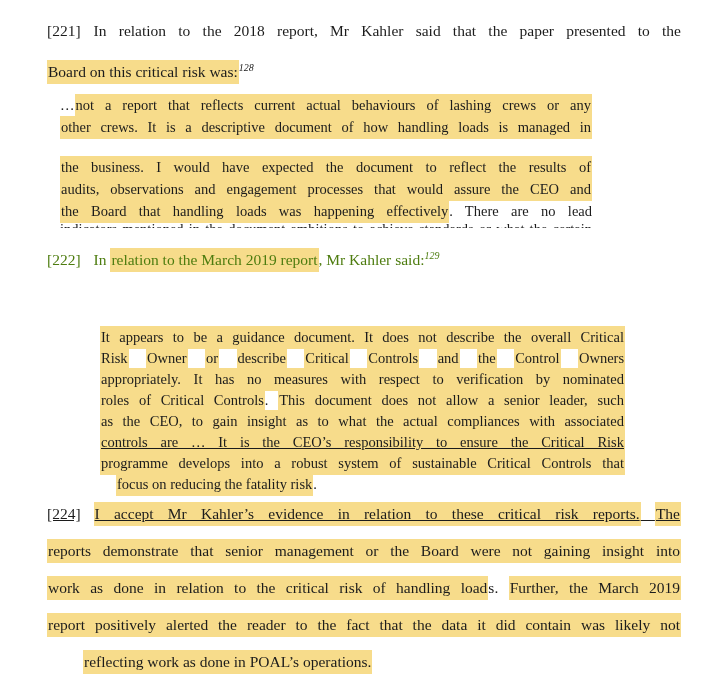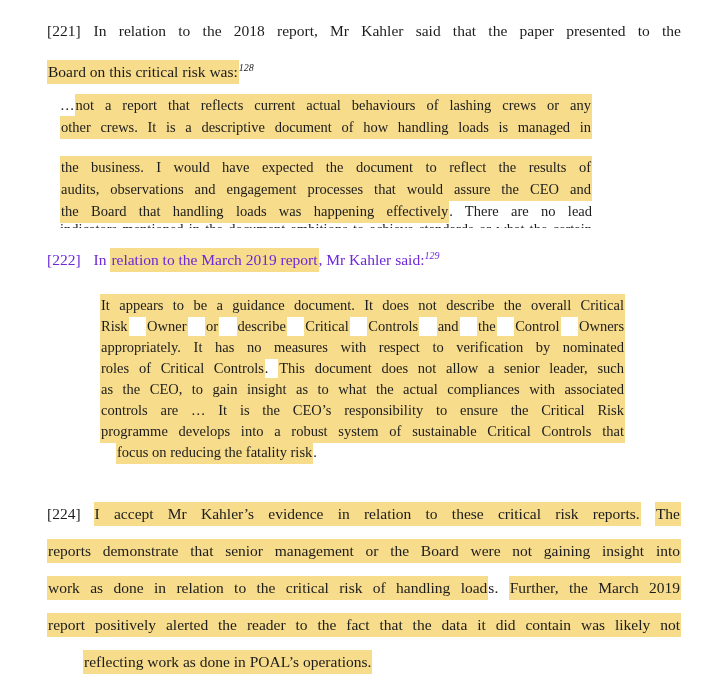--- a/index.html
+++ b/index.html
@@ -35,33 +35,33 @@
     </div>
     <div class="block quote" style="left: 60px; top: 94px; width: 532px; font-size: 14.5px; color: rgb(28, 28, 28);">
       <div class="line just" style="height: 22px; line-height: 22px;"><span class="plain">…</span><span class="hl">not a report that reflects current actual behaviours of lashing crews or any</span></div>
       <div class="line just" style="height: 22px; line-height: 22px;"><span class="hl">other crews. It is a descriptive document of how handling loads is managed in</span></div>
       <div class="spacer-row" style="height: 6px;"></div>
       <div class="line just" style="height: 22px; line-height: 22px; margin-top: 12px;"><span class="hl">the business. I would have expected the document to reflect the results of</span></div>
       <div class="line just" style="height: 22px; line-height: 22px;"><span class="hl">audits, observations and engagement processes that would assure the CEO and</span></div>
       <div class="line just" style="height: 22px; line-height: 22px;"><span class="hl">the Board that handling loads was happening effectively</span><span class="plain">. There are no lead</span></div>
       <div class="line just clipped" style="height: 6px; line-height: 22px;"><span class="plain">indicators mentioned in the document ambitions to achieve standards or what the certain</span></div>
     </div>
-    <div class="block body" style="left: 47px; top: 245px; width: 634px; font-size: 15.5px; color: #6d28d9;">
+    <div class="block body" style="left: 47px; top: 245px; width: 634px; font-size: 15.5px; color: #4d7c0f;">
       <div class="line left-align" style="height: 37px; line-height: 22px;"><span class="plain">[222]</span><span class="gap" style="width: 13px;"></span><span class="plain">In </span><span class="hl">relation to the March 2019 report</span><span class="plain">, Mr Kahler said:</span><span class="sup">129</span></div>
     </div>
     <div class="block quote" style="left: 100px; top: 295px; width: 525px; font-size: 14.5px; color: rgb(28, 28, 28);">
-      <div class="line just" style="height: 21px; line-height: 21px;"><span class="hl">It appears to be a guidance document. It does not describe the overall Critical</span></div>
+      <div class="line just" style="height: 21px; line-height: 21px; margin-top: 32px;"><span class="hl">It appears to be a guidance document. It does not describe the overall Critical</span></div>
       <div class="line just" style="height: 21px; line-height: 21px;"><span class="hl">Risk</span><span class="plain"> </span><span class="hl">Owner</span><span class="plain"> </span><span class="hl">or</span><span class="plain"> </span><span class="hl">describe</span><span class="plain"> </span><span class="hl">Critical</span><span class="plain"> </span><span class="hl">Controls</span><span class="plain"> </span><span class="hl">and</span><span class="plain"> </span><span class="hl">the</span><span class="plain"> </span><span class="hl">Control</span><span class="plain"> </span><span class="hl">Owners</span></div>
       <div class="line just" style="height: 21px; line-height: 21px;"><span class="hl">appropriately. It has no measures with respect to verification by nominated</span></div>
       <div class="line just" style="height: 21px; line-height: 21px;"><span class="hl">roles of Critical Controls</span><span class="plain">. </span><span class="hl">This document does not allow a senior leader, such</span></div>
       <div class="line just" style="height: 21px; line-height: 21px;"><span class="hl">as the CEO, to gain insight as to what the actual compliances with associated</span></div>
-      <div class="line just" style="height: 21px; line-height: 21px;"><span class="hl">controls are … It is the CEO’s responsibility to ensure the Critical Risk</span></div>
+      <div class="line just" style="height: 21px; line-height: 21px; text-decoration: underline;"><span class="hl">controls are … It is the CEO’s responsibility to ensure the Critical Risk</span></div>
       <div class="line just" style="height: 21px; line-height: 21px;"><span class="hl">programme develops into a robust system of sustainable Critical Controls that</span></div>
       <div class="line left-align" style="height: 21px; line-height: 21px; padding-left: 16px;"><span class="hl">focus on reducing the fatality risk</span><span class="plain">.</span></div>
     </div>
     <div class="block body" style="left: 47px; top: 503px; width: 634px; font-size: 15.5px; color: rgb(28, 28, 28);">
-      <div class="line just" style="height: 37px; line-height: 22px;"><span class="plain">[224]</span><span class="gap" style="width: 13px;"></span><span class="hl">I accept Mr Kahler’s evidence in relation to these critical risk reports.</span><span class="plain"> </span><span class="hl">The</span></div>
+      <div class="line just" style="height: 37px; line-height: 22px; text-decoration: underline;"><span class="plain">[224]</span><span class="gap" style="width: 13px;"></span><span class="hl">I accept Mr Kahler’s evidence in relation to these critical risk reports.</span><span class="plain"> </span><span class="hl">The</span></div>
       <div class="line just" style="height: 37px; line-height: 22px;"><span class="hl">reports demonstrate that senior management or the Board were not gaining insight into</span></div>
       <div class="line just" style="height: 37px; line-height: 22px;"><span class="hl">work as done in relation to the critical risk of handling load</span><span class="plain">s. </span><span class="hl">Further, the March 2019</span></div>
       <div class="line just" style="height: 37px; line-height: 22px;"><span class="hl">report positively alerted the reader to the fact that the data it did contain was likely not</span></div>
       <div class="line left-align" style="height: 37px; line-height: 22px; margin-left: 36px;"><span class="hl">reflecting work as done in POAL’s operations.</span></div>
     </div>
   </div>
 
 </body></html>

